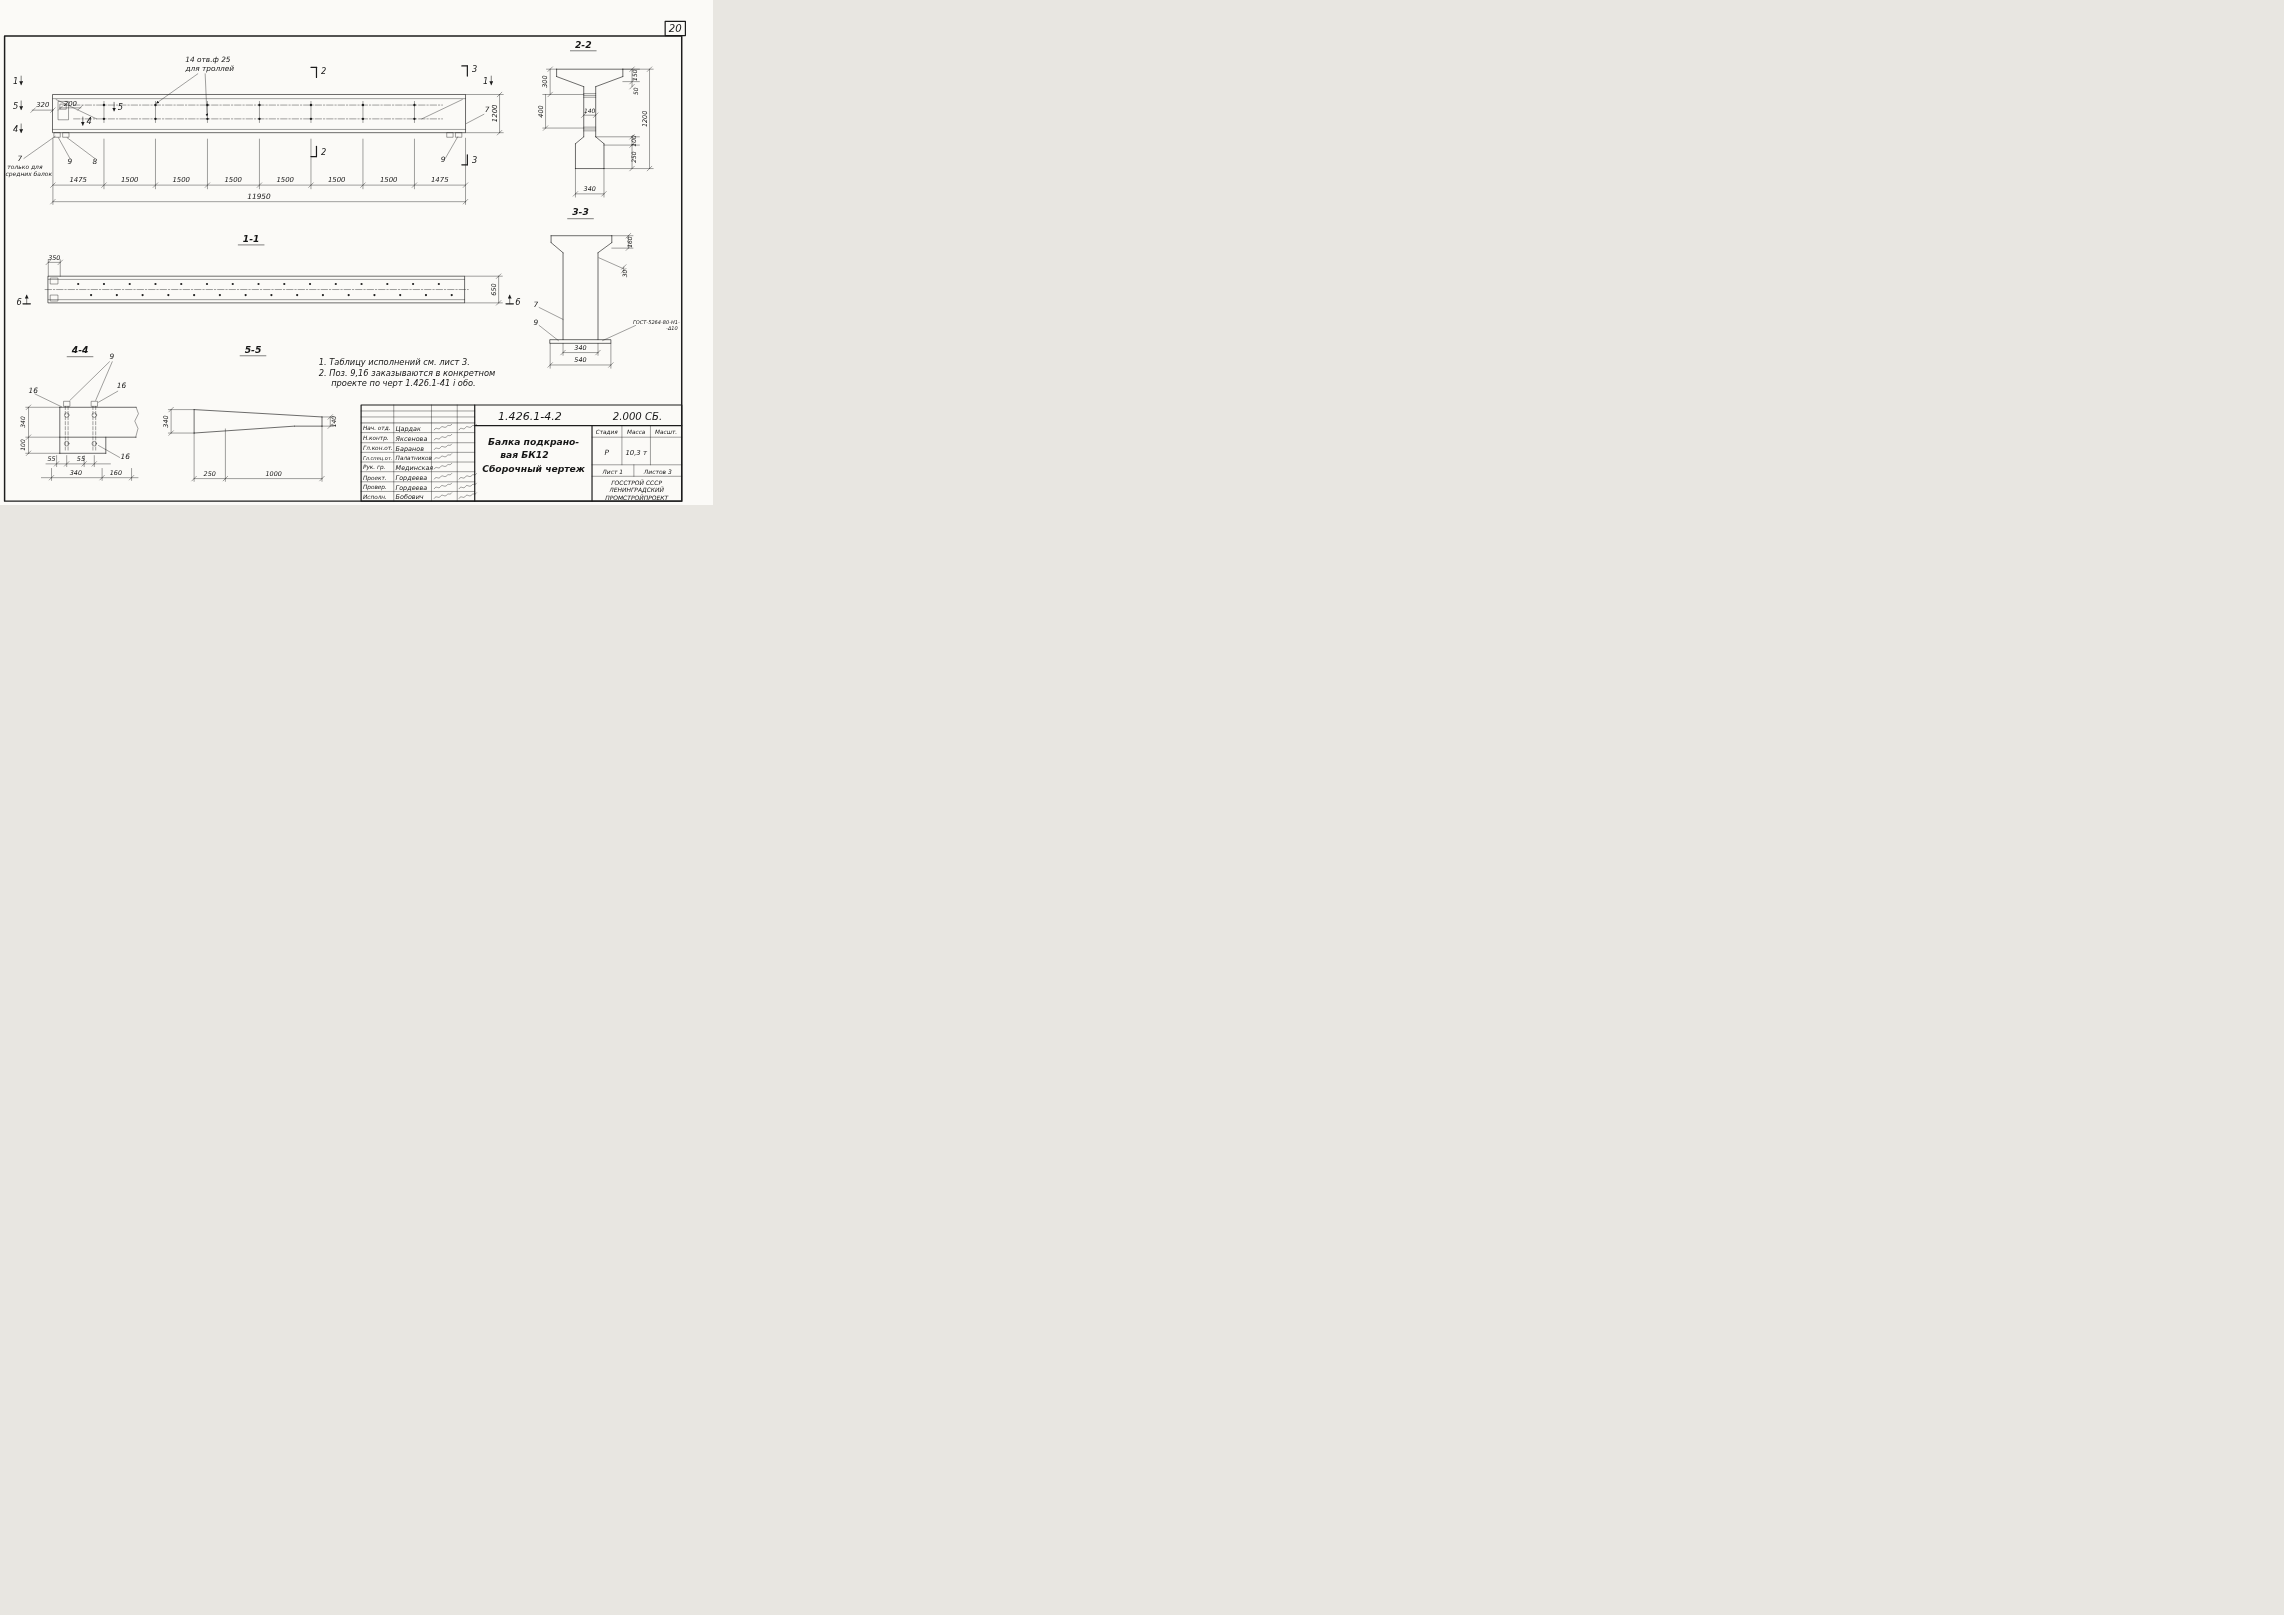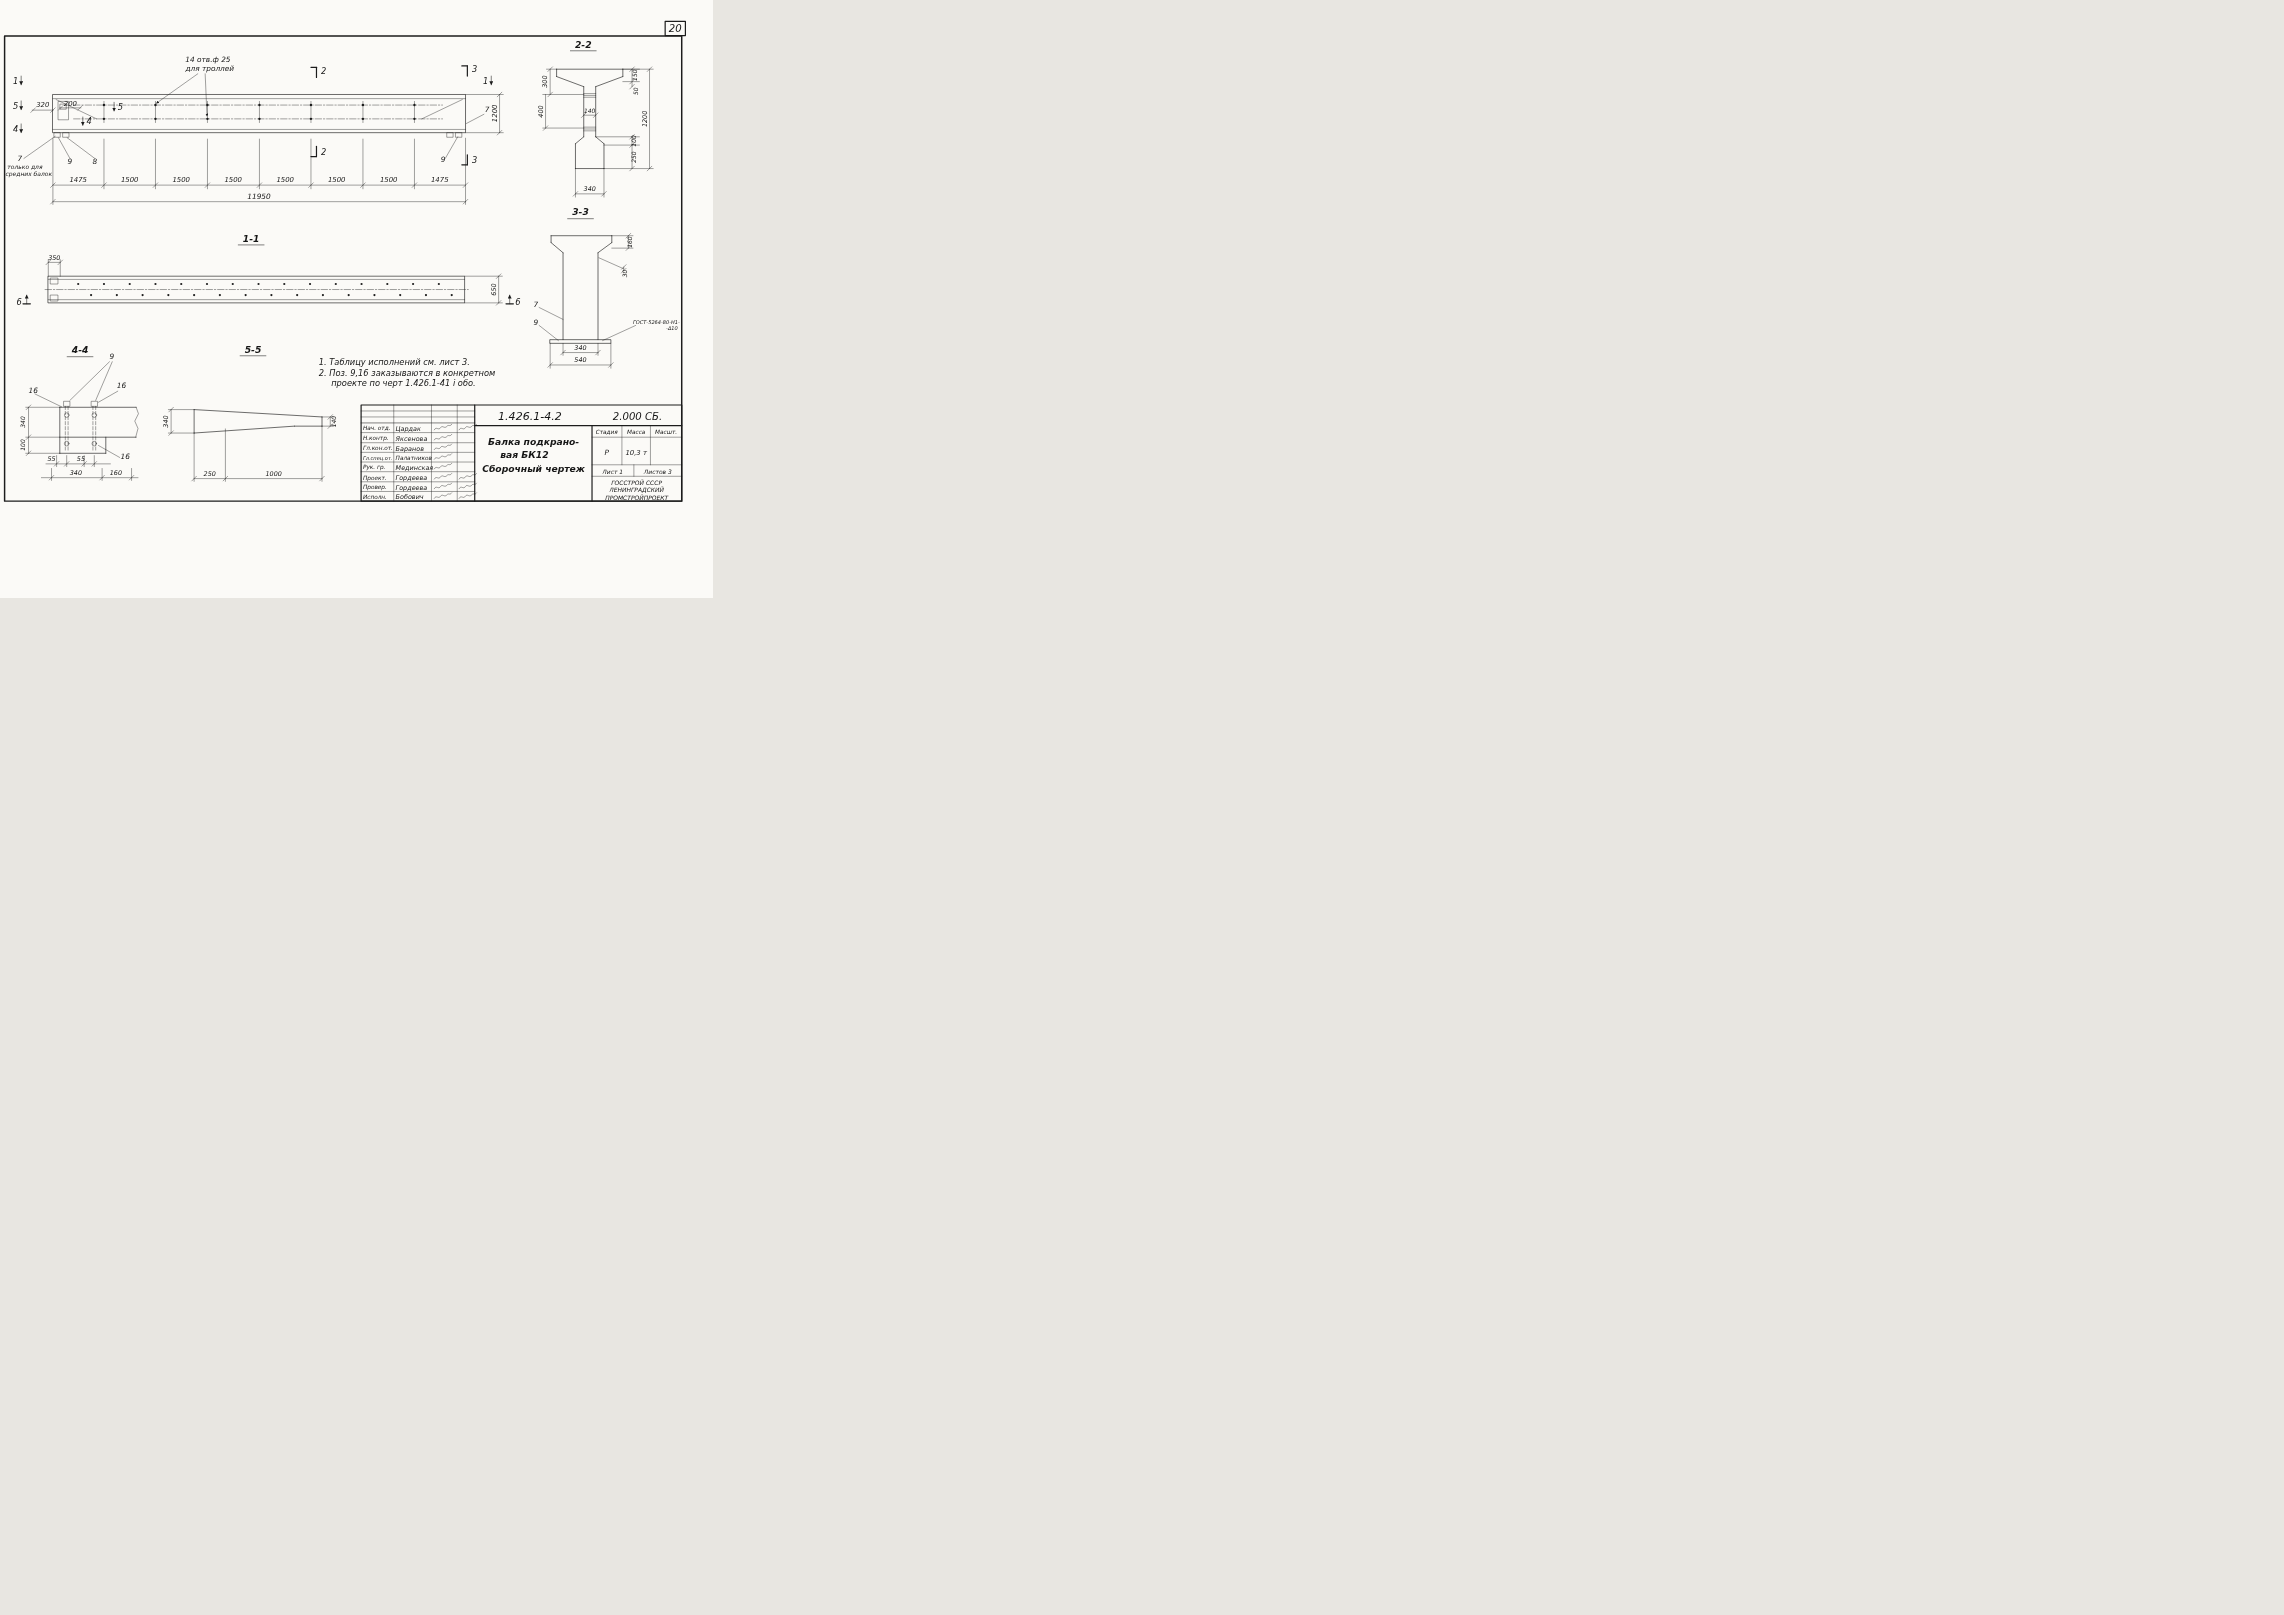--- a/index.html
+++ b/index.html
@@ -1,18 +1,18 @@
 <!DOCTYPE html>
 <html style="font-size:7.4px"><head>
 <meta charset="utf-8">
 <style>
   html,body{margin:0;padding:0;background:#e8e6e1;}
   #sheet{
     position:relative;
-    width:713px;height:598px;
+    width:713px;height:505px;
     background:#fbfaf7;
     font-family:"DejaVu Sans",sans-serif;
     overflow:hidden;
   }
   svg{position:absolute;left:0;top:0;}
   .ln{stroke:#1c1c1c;stroke-width:1.4;fill:none;stroke-linecap:round;stroke-linejoin:round;}
   .thin{stroke-width:0.9;}
   .med{stroke-width:1.2;}
   .thick{stroke-width:2.6;}
   .xthick{stroke-width:3.2;}

